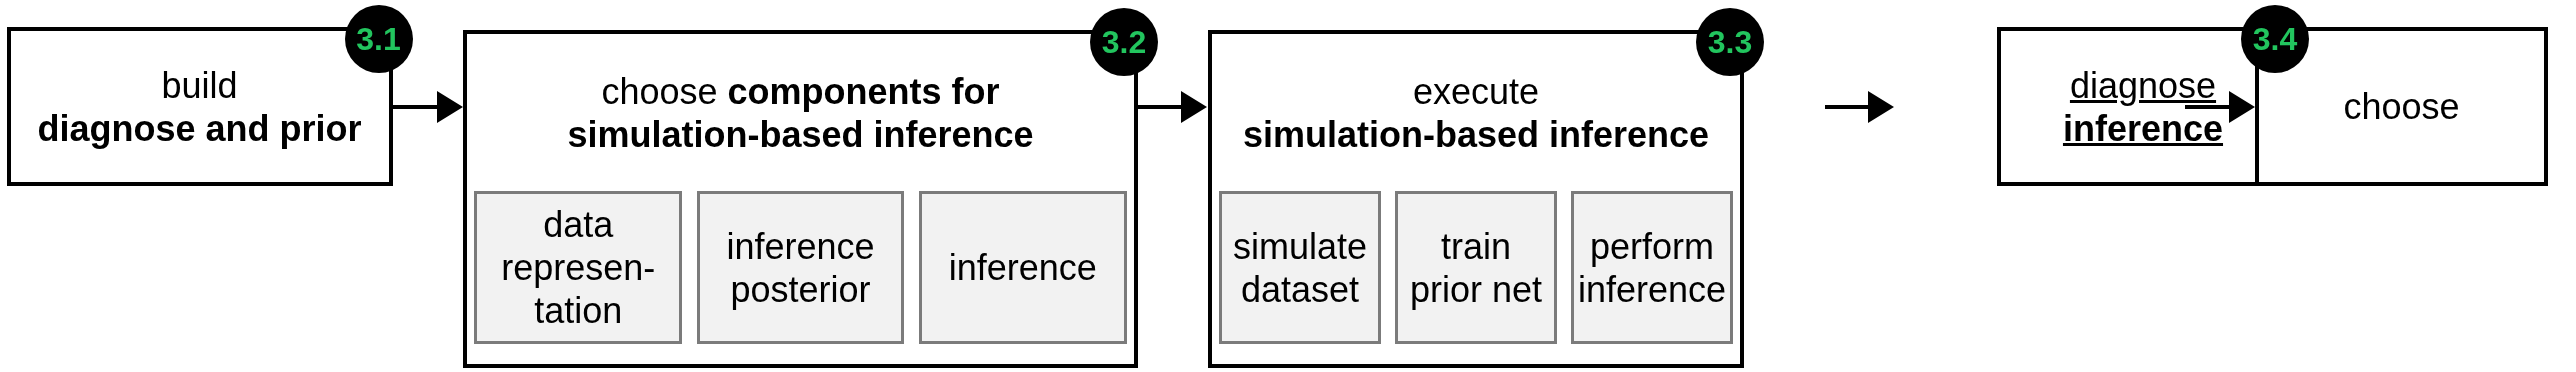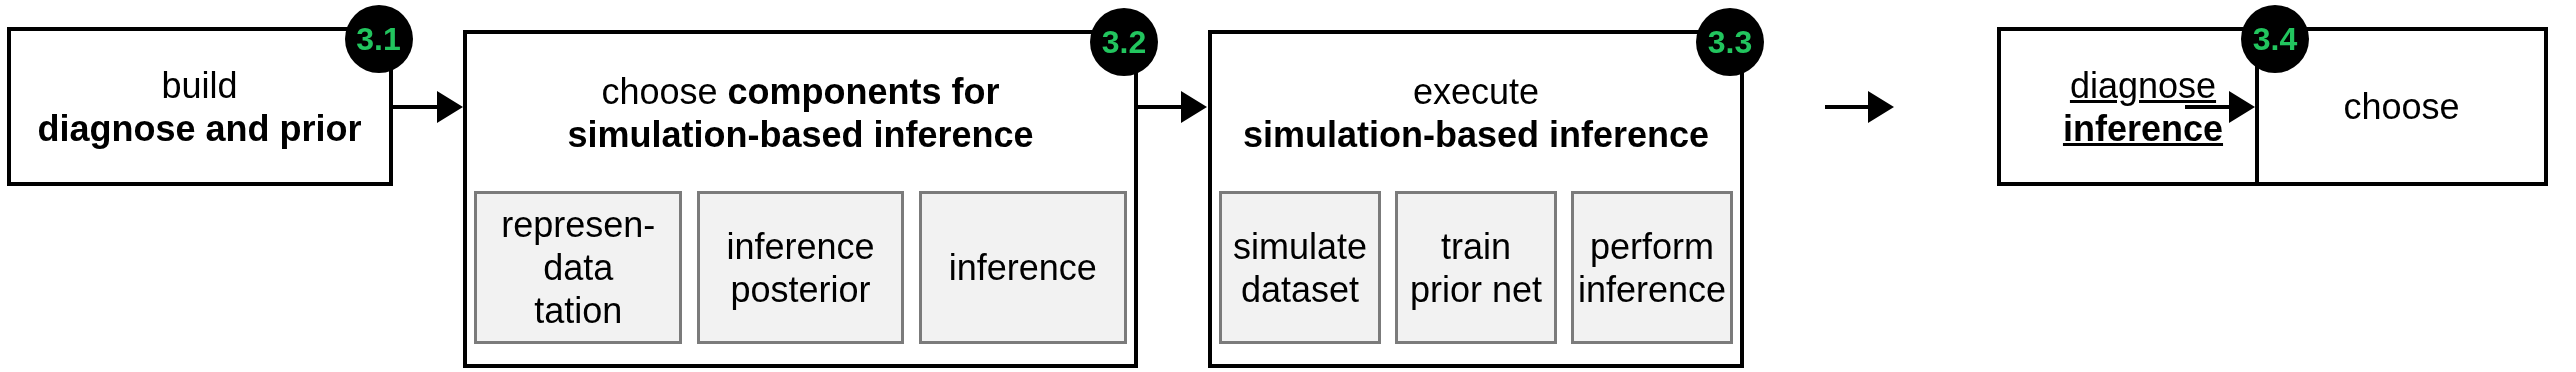--- a/index.html
+++ b/index.html
@@ -117,22 +117,22 @@
   </div>
 
   <div class="box tall box2">
     <div class="badge">3.2</div>
     <div class="title">
       <div class="line"><span class="plain">choose </span><span class="bold">components for</span></div>
       <div class="line"><span class="plain"></span><span class="bold">simulation-based inference</span></div>
     </div>
     <div class="sub-row">
       <div class="sub-box">
+        <div class="sub-line">data</div>
         <div class="sub-line">represen-</div>
-        <div class="sub-line">data</div>
         <div class="sub-line">tation</div>
       </div>
       <div class="sub-box">
         <div class="sub-line">inference</div>
         <div class="sub-line">posterior</div>
       </div>
       <div class="sub-box">
         <div class="sub-line">inference</div>
       </div>
     </div>

